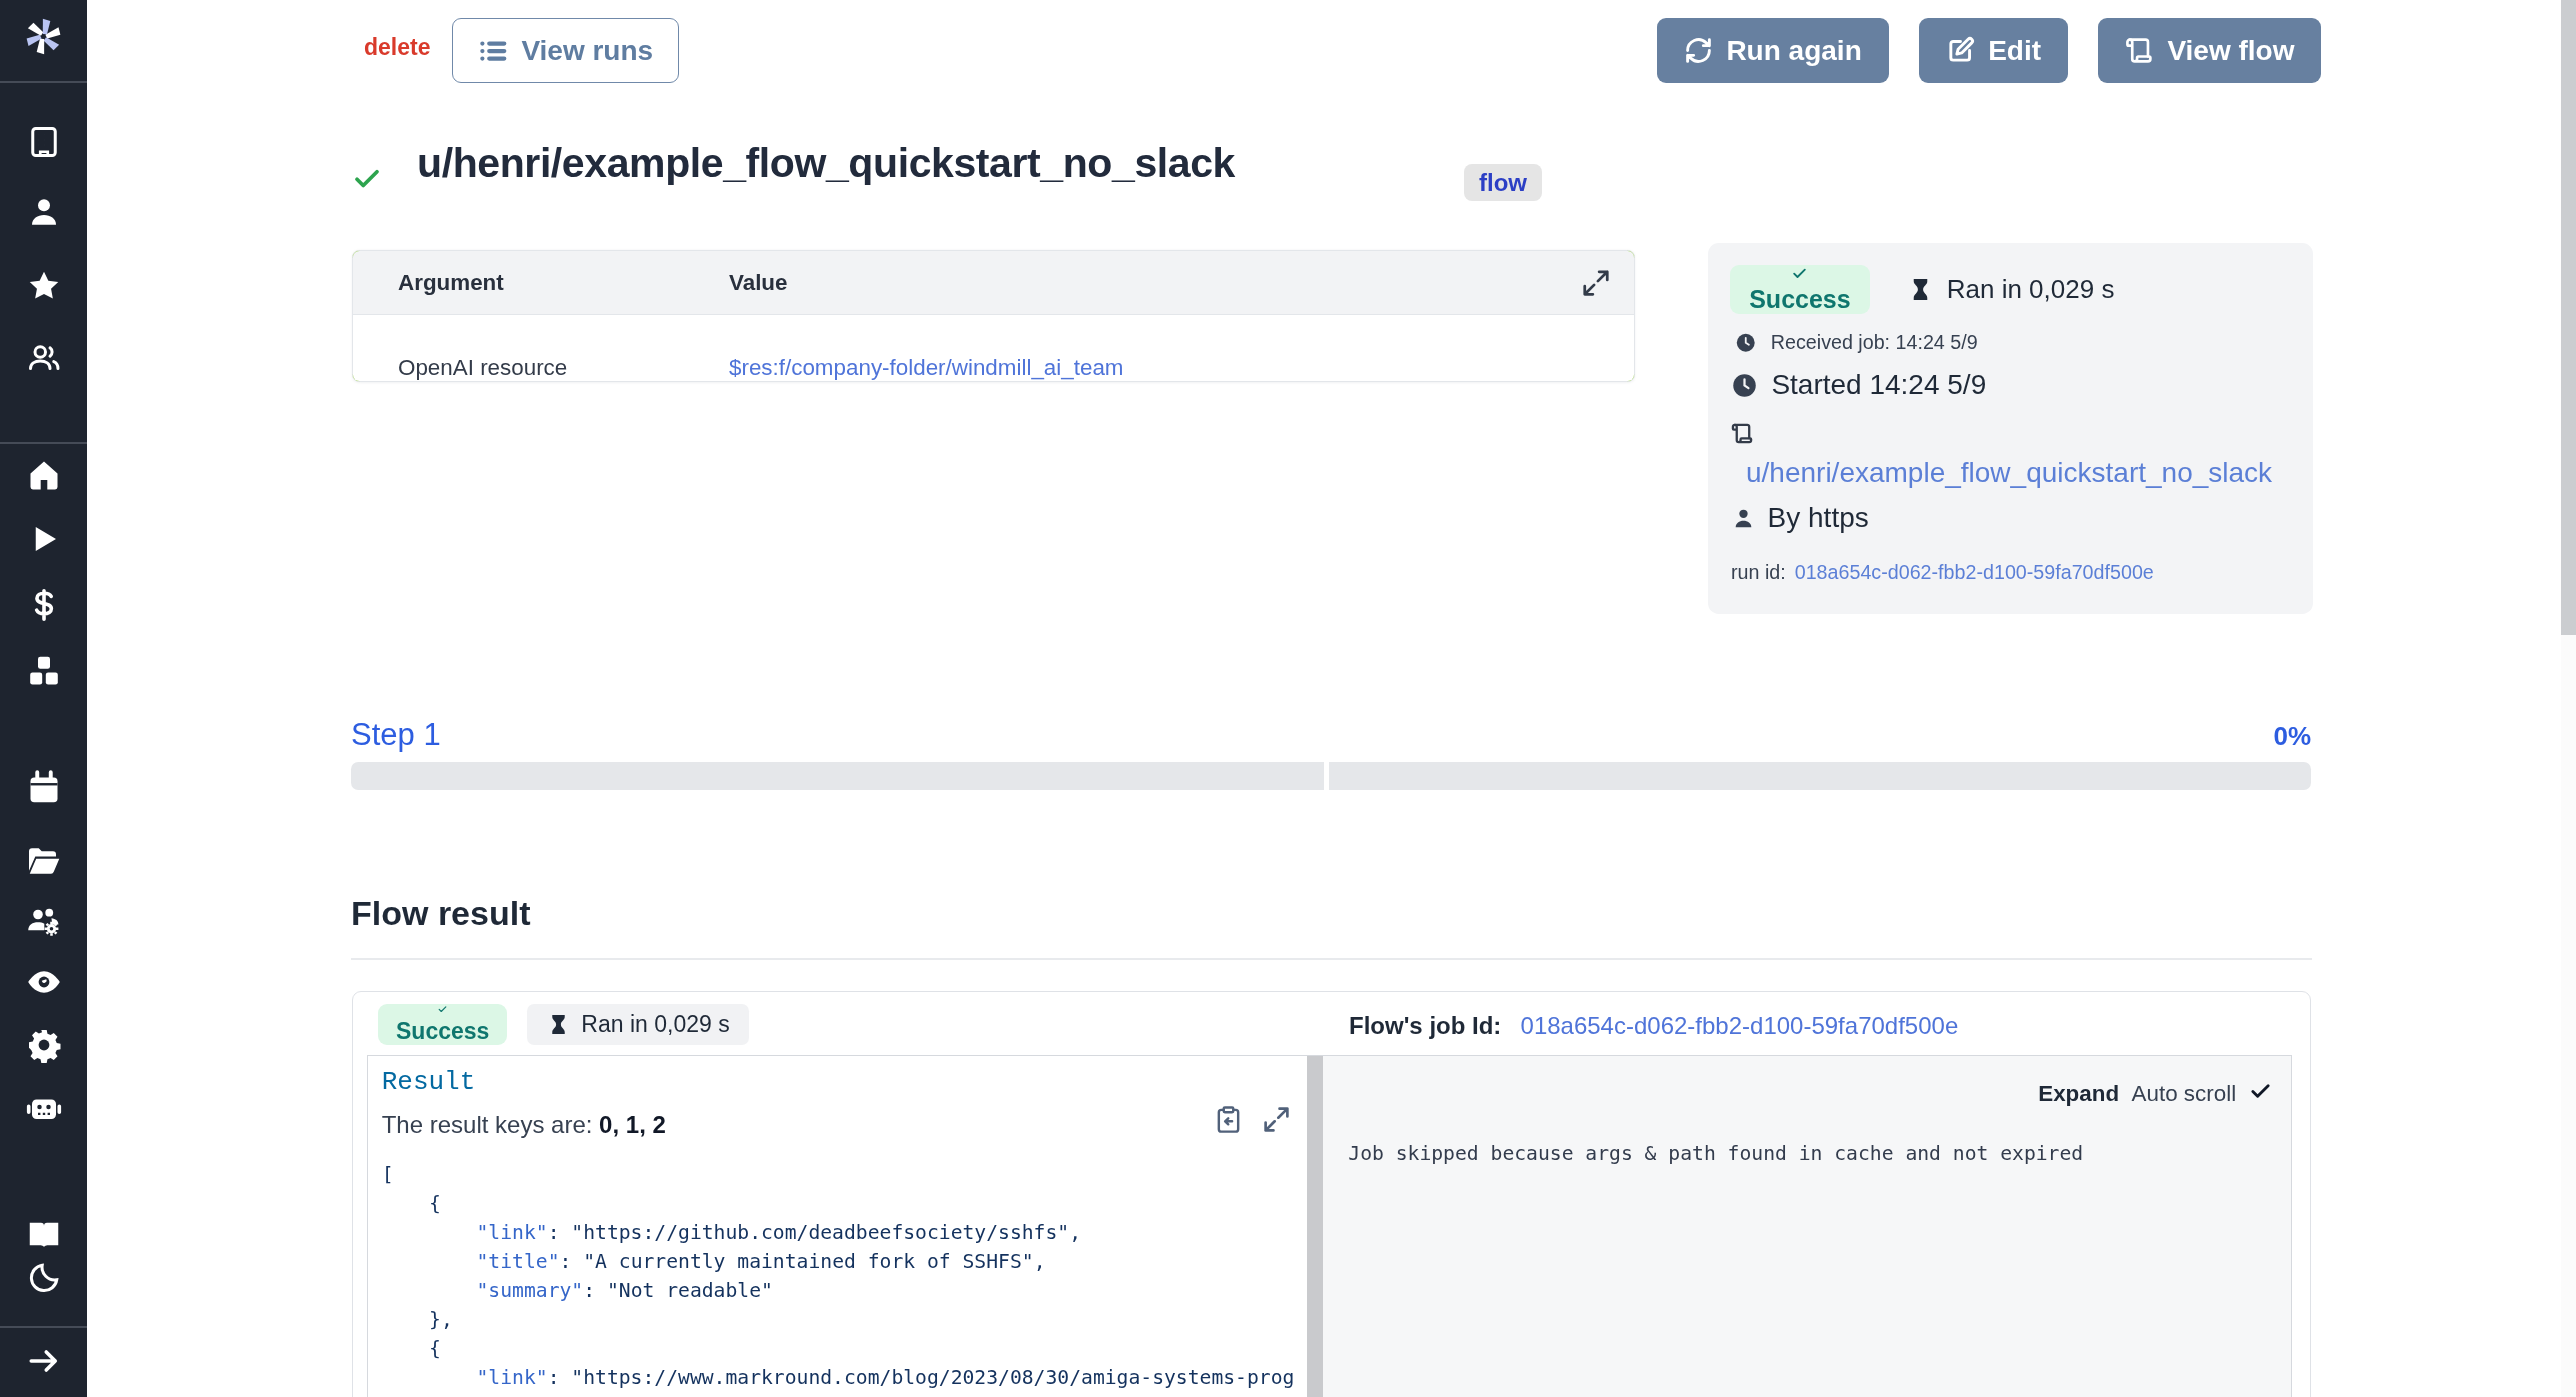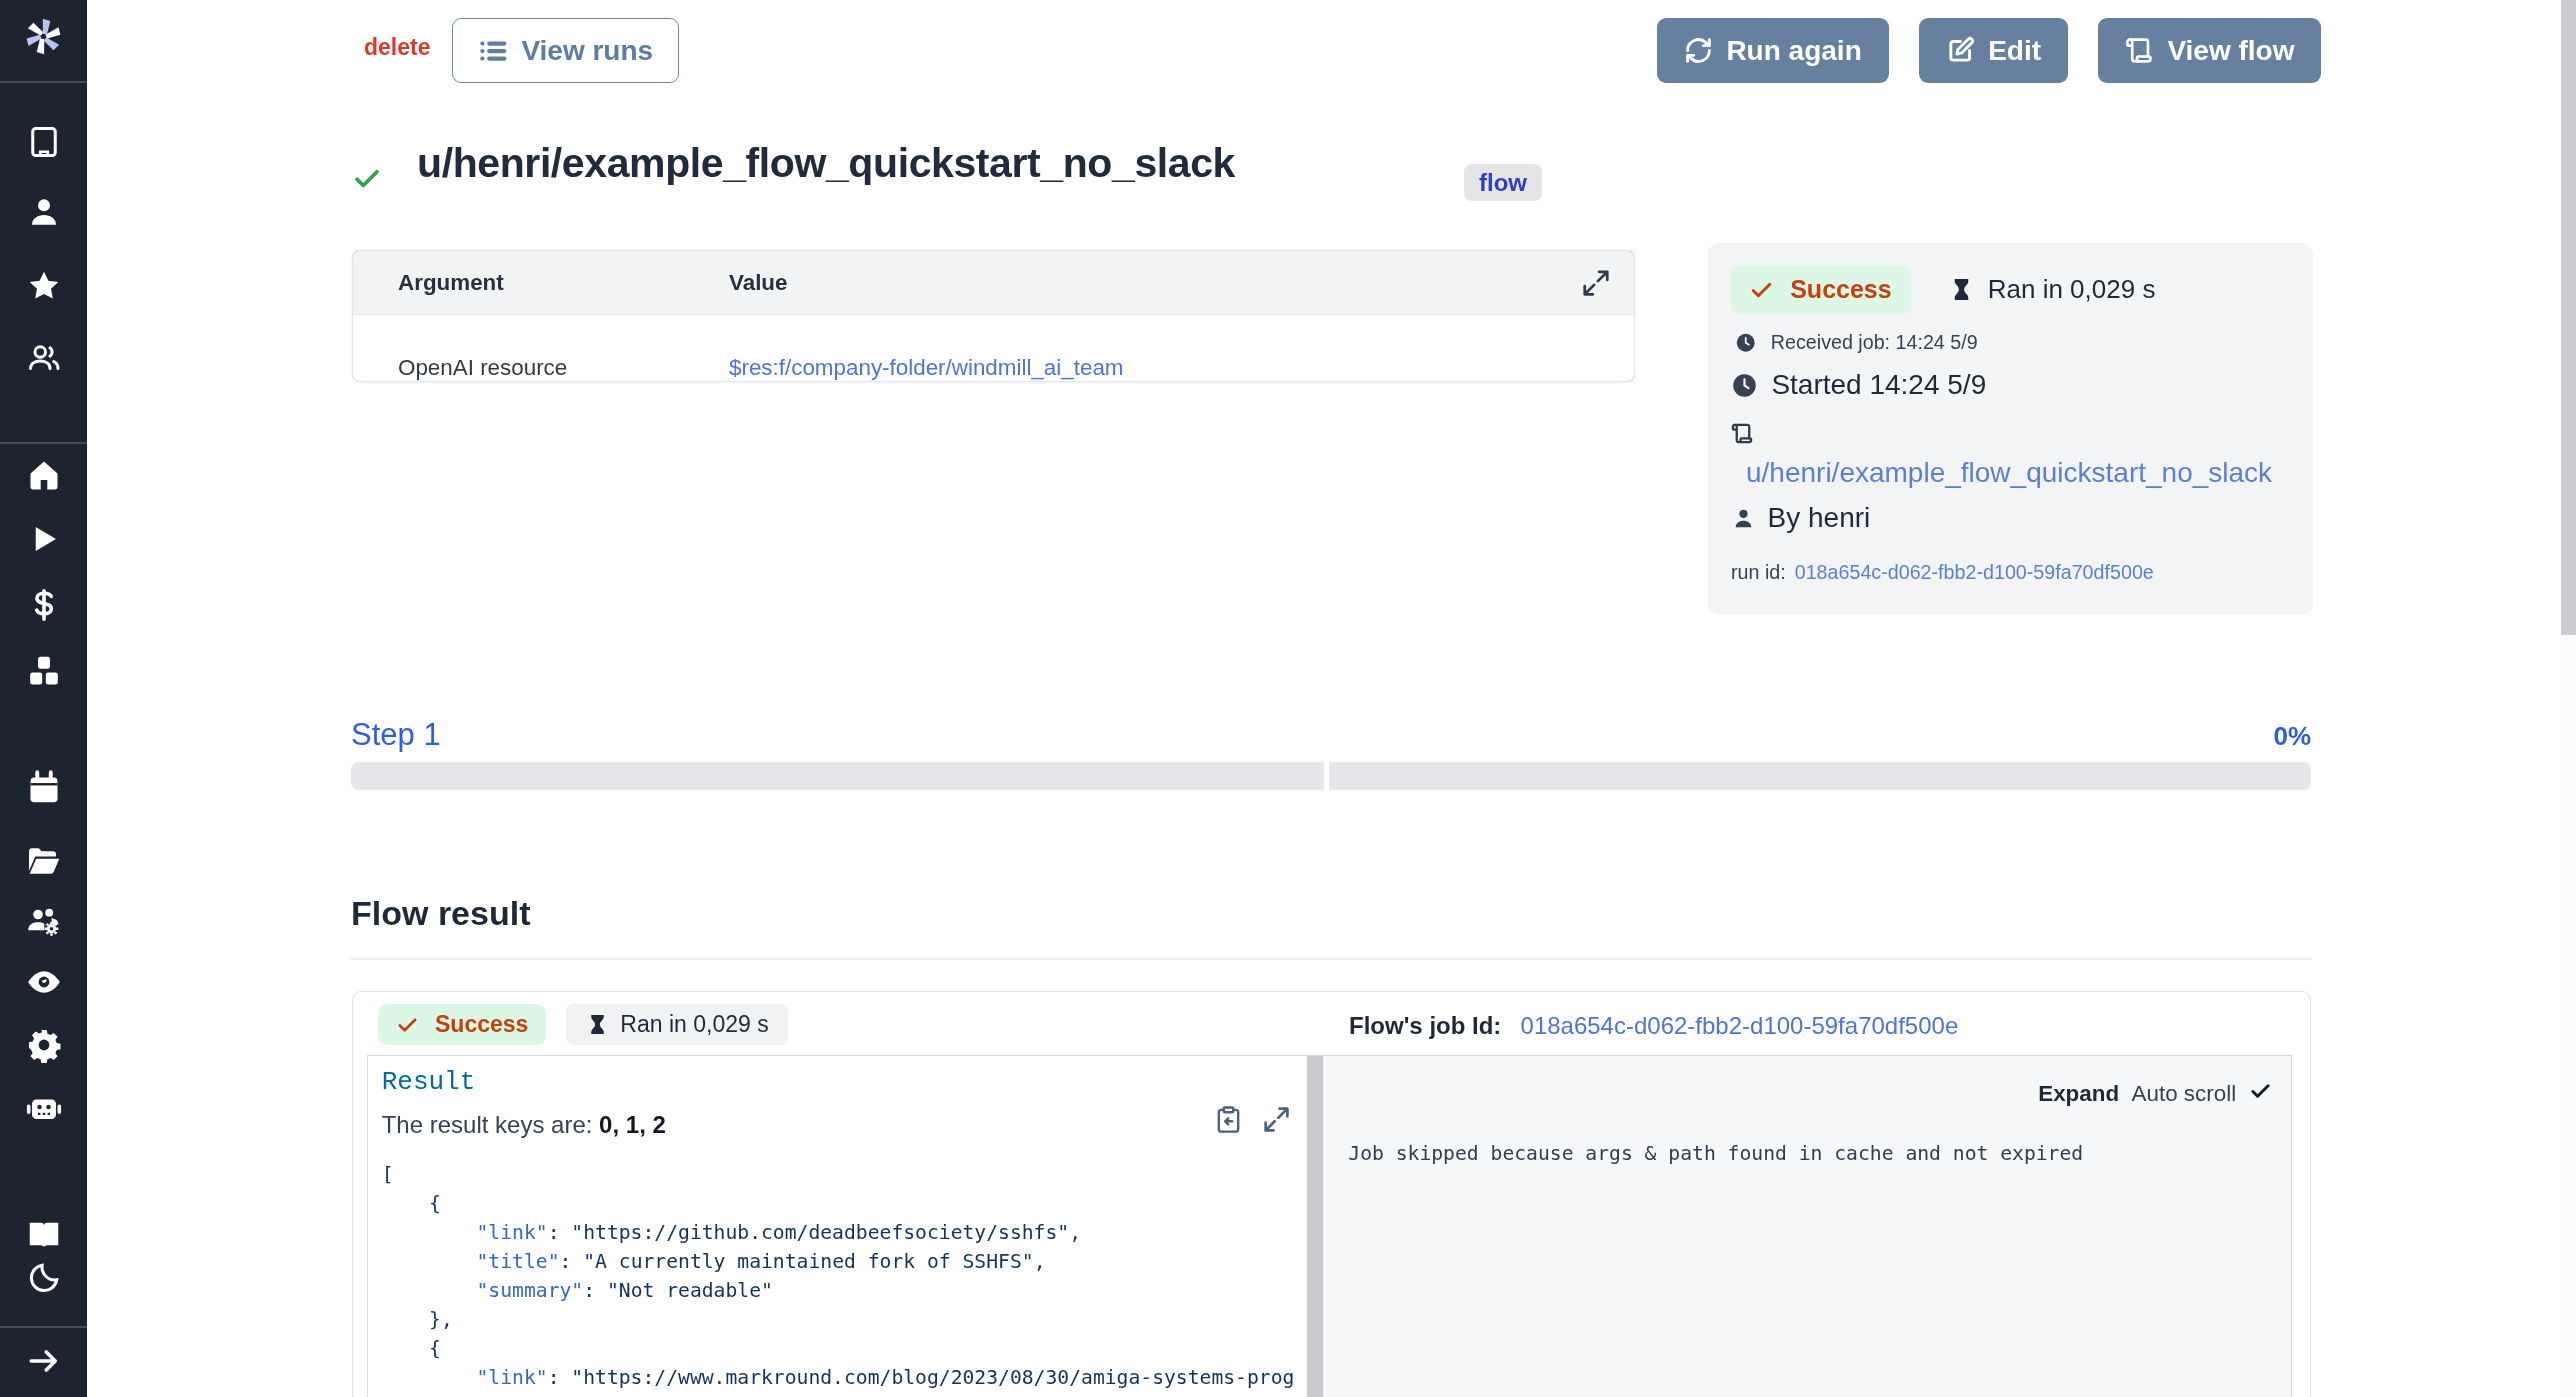--- a/index.html
+++ b/index.html
@@ -30,22 +30,22 @@
   .args-table { position:absolute; left:352px; top:250px; width:1283px; border:0.9px solid #e3e6ea; border-radius:7.2px; overflow:hidden; background:#84cc16; box-shadow:0 0.9px 2.7px rgba(20,30,50,.06); }
   .args-head { position:relative; display:flex; align-items:center; height:64px; background:#f2f3f5; border-bottom:0.9px solid #e3e6ea; font-size:22.4px; font-weight:700; color:#29303d; }
   .args-head .c1 { padding-left:45px; width:376px; }
   .table-expand { position:absolute; right:23px; top:17px; background:none; border:none; color:#333b49; cursor:pointer; }
   .args-row { display:flex; align-items:flex-end; height:66px; background:#fff; font-size:22.4px; color:#333b49; }
   .args-row .c1 { padding-left:45px; width:376px; }
   .args-row .c2 { color:var(--link-blue,#4f74d9); font-weight:400; }
   
   .info-panel { position:absolute; left:1708px; top:243px; width:605px; height:371px; background:#f3f4f6; border-radius:10.7px; }
   .ip-row1 { position:absolute; left:21.5px; top:21.5px; display:flex; align-items:center; gap:38px; }
-  .badge-success { display:flex; align-items:center; gap:16px; height:49px; padding:0 19.7px; background:#dcf7e6; border-radius:9px;
-    color:#c2410c; font-size:25px; font-weight:600; }
+  .badge-success { display:flex; align-items:center; gap:4px; height:49px; padding:0 19.7px; background:#dcf7e6; border-radius:9px;
+    color:#0f766e; font-size:25px; font-weight:600;flex-direction:column; }
   .ip-ran { display:flex; align-items:center; gap:13.4px; font-size:26px; color:#1f2937; }
   .ip-line { position:absolute; display:flex; align-items:center; }
   .ip-received { left:27px; top:88px; gap:14.3px; font-size:19.7px; color:#374151; }
   .ip-started  { left:23px; top:126px; gap:13.4px; font-size:28px; color:#1f2937; }
   .ip-scroll   { left:23px; top:179px; color:#333b49; }
   .ip-flowlink { left:38px; top:214px; font-size:28px; color:#5b7fd6; cursor:pointer; }
   .ip-by       { left:23px; top:259px; gap:11.6px; font-size:28px; color:#1f2937; }
   .ip-runid    { left:23px; top:318px; font-size:19.7px; color:#374151; gap:9px; }
   .ip-runid a  { color:#5b7fd6; text-decoration:none; cursor:pointer; }
   
@@ -313,21 +313,21 @@
         <path d="M19 17V5a2 2 0 0 0-2-2H4"></path>
         <path d="M8 21h11a2 2 0 0 0 2-2v-1a1 1 0 0 0-1-1H11a1 1 0 0 0-1 1v1a2 2 0 1 1-4 0V5a2 2 0 1 0-4 0v2a1 1 0 0 0 1 1h3"></path>
       </svg>
   </div>
   <a class="ip-line ip-flowlink">u/henri/example_flow_quickstart_no_slack</a>
   <div class="ip-line ip-by">
     <svg width="25" height="25" viewBox="0 0 24 24">
         <circle cx="12" cy="7.5" r="4" fill="#374151"></circle>
         <path d="M4.5 20.5c0-4.2 3.5-6.4 7.5-6.4s7.5 2.2 7.5 6.4z" fill="#374151"></path>
       </svg>
-    <span>By henri</span>
+    <span>By https</span>
   </div>
   <div class="ip-line ip-runid">
     <span>run id:</span>
     <a>018a654c-d062-fbb2-d100-59fa70df500e</a>
   </div>
 </div>
 
 <div class="step-label">Step 1</div>
 <div class="step-pct">0%</div>
 <div class="prog-seg prog-a"></div>

